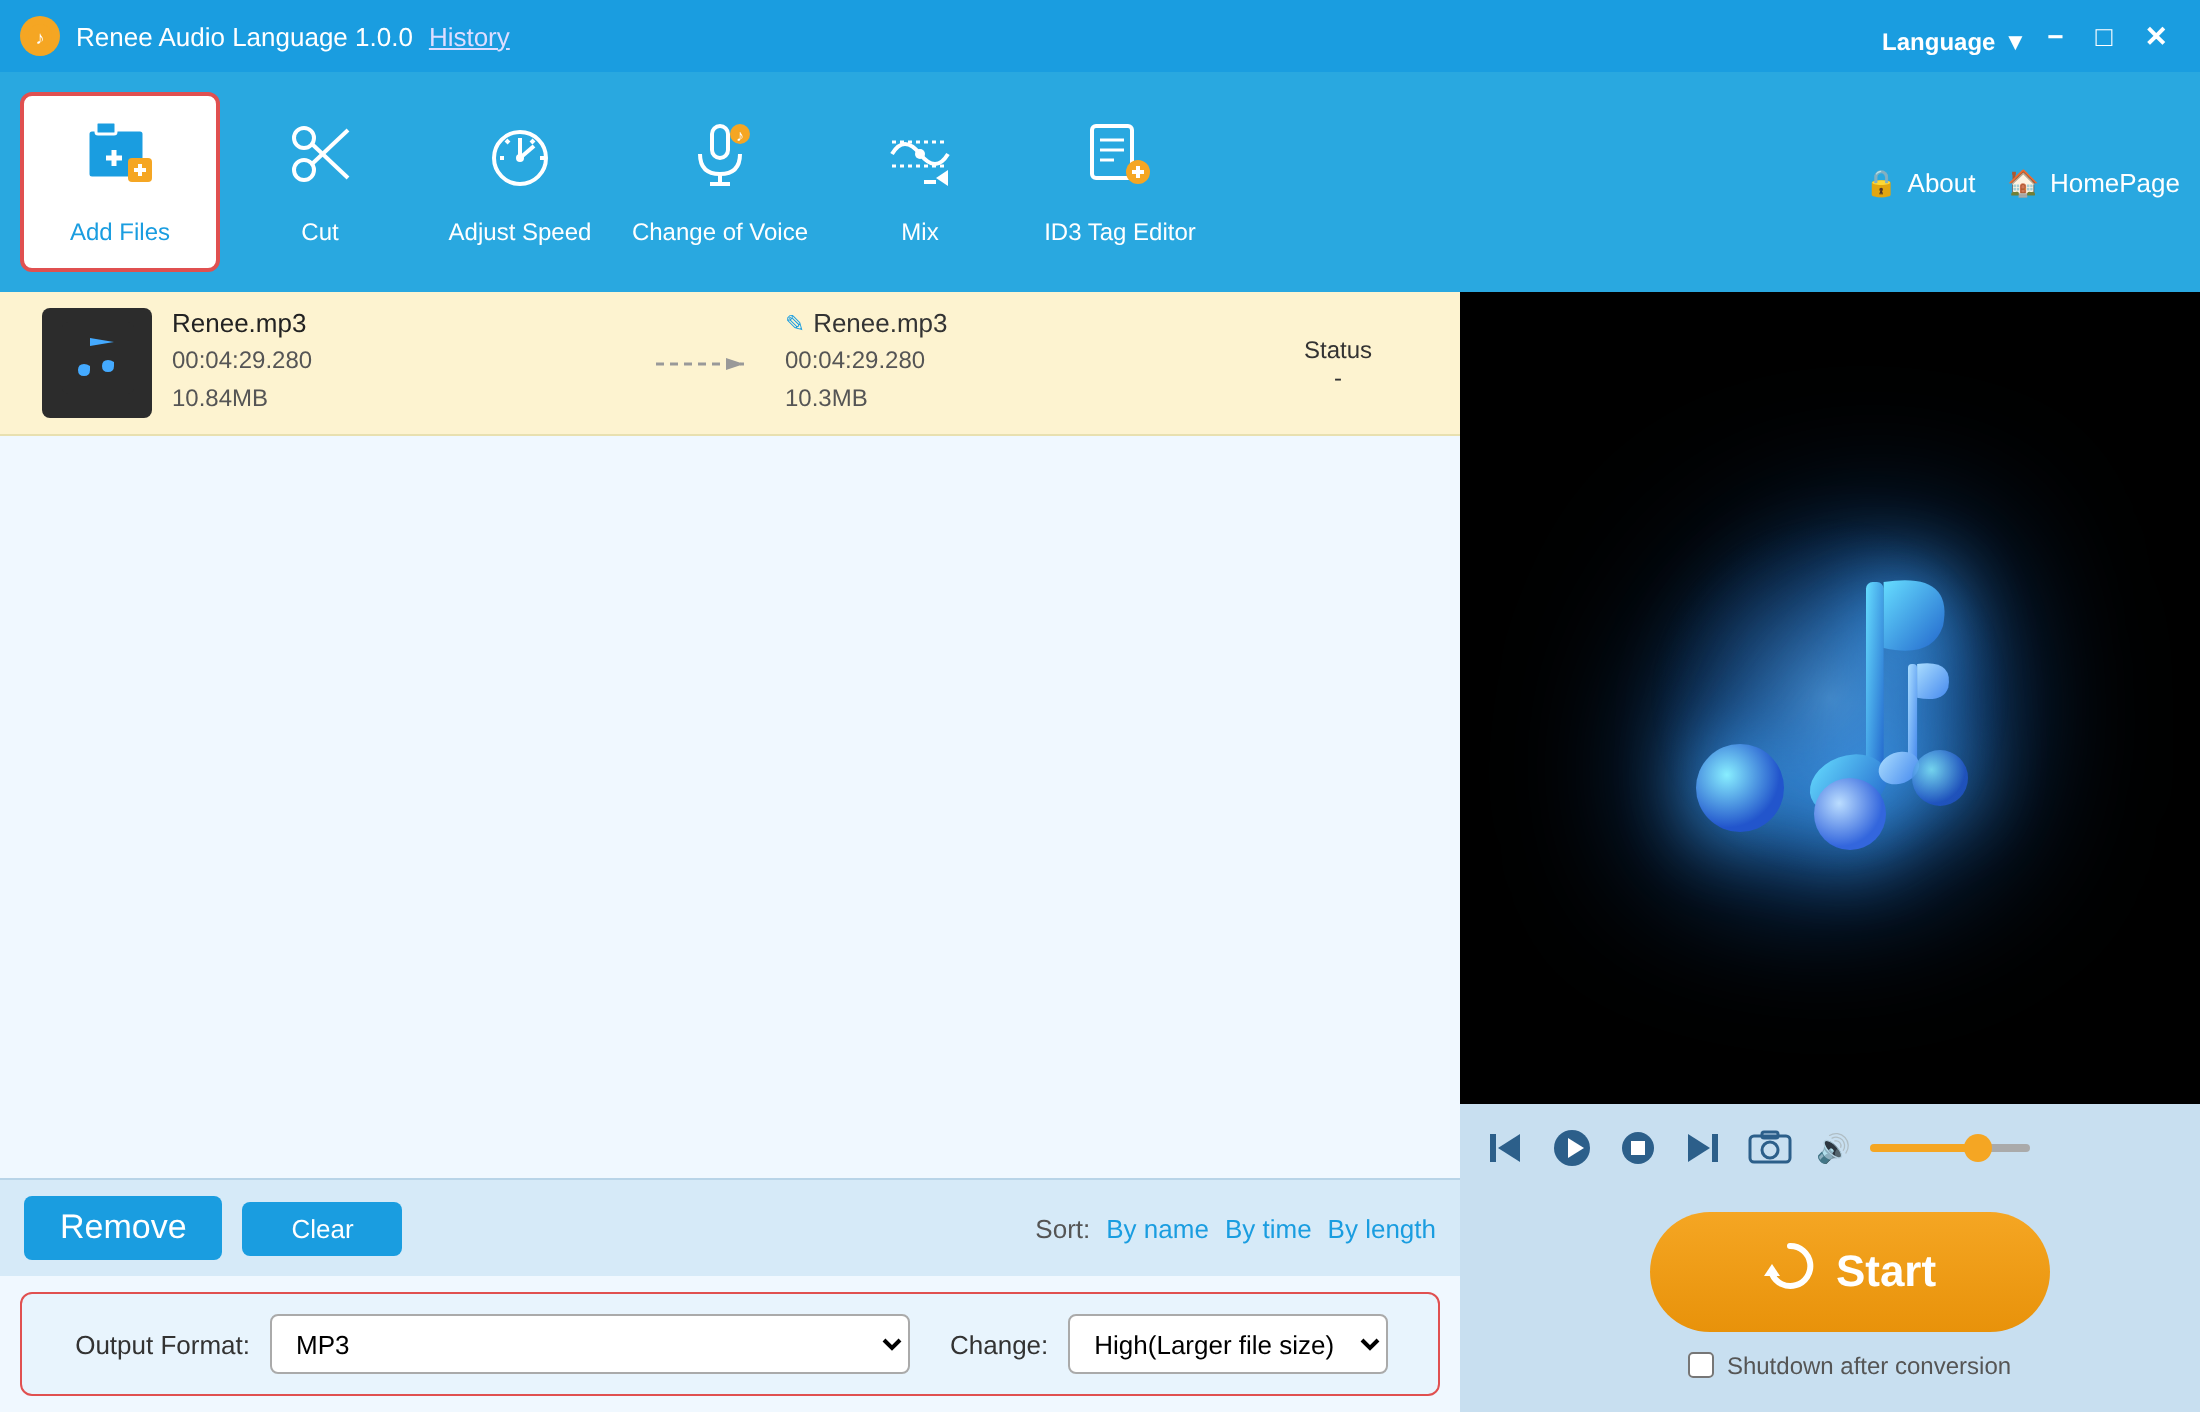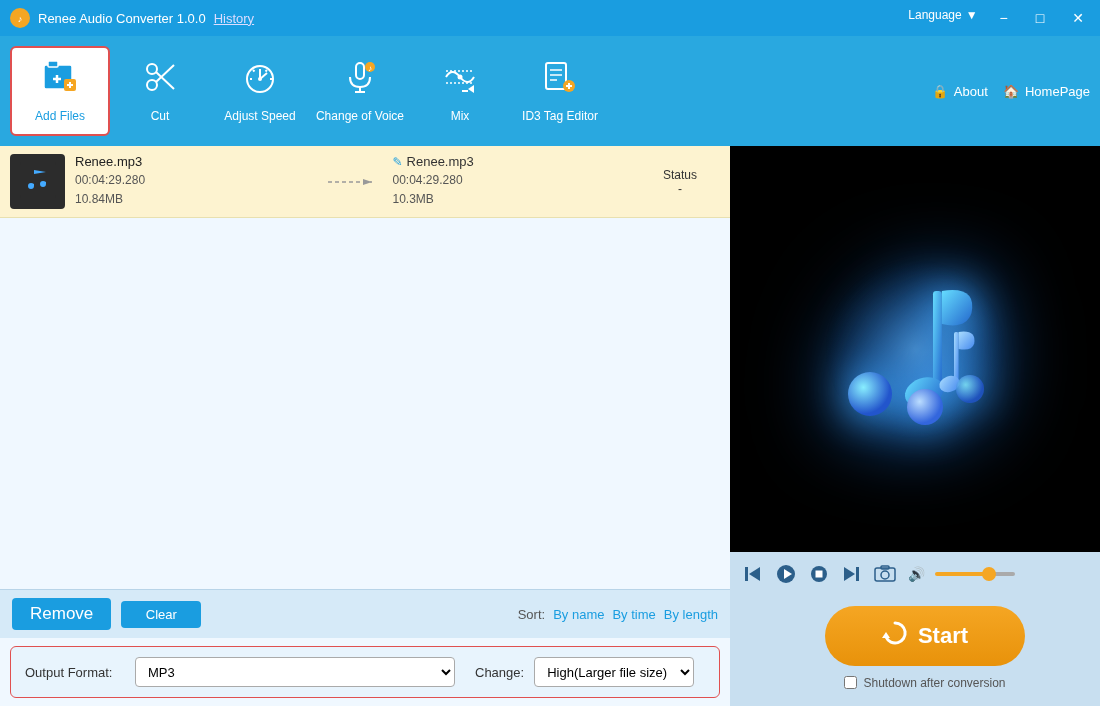--- a/index.html
+++ b/index.html
@@ -9,21 +9,21 @@
     .titlebar {
       background: #1a9de0;
       height: 36px;
       display: flex;
       align-items: center;
       padding: 0 10px;
       justify-content: space-between;
     }
     .titlebar-left { display: flex; align-items: center; gap: 8px; color: white; font-size: 13px; }
     .titlebar-logo { width: 20px; height: 20px; background: #f5a623; border-radius: 50%; display: flex; align-items: center; justify-content: center; font-size: 10px; color: white; }
-    .titlebar-right { display: flex; gap: 16px; align-items: flex-start; color: white; font-size: 12px; }
+    .titlebar-right { display: flex; gap: 4px; align-items: flex-end; color: white; font-size: 12px; font-weight: bold; }
     .titlebar-btn { color: white; font-size: 14px; cursor: pointer; padding: 2px 6px; }
     .lang-btn { display: flex; align-items: center; gap: 4px; font-size: 12px; color: white; cursor: pointer; }
 
     
     .toolbar {
       background: #29a8e0;
       height: 110px;
       display: flex;
       align-items: center;
       padding: 0 10px;
@@ -68,21 +68,21 @@
       flex: 1;
       overflow-y: auto;
       background: #f0f8ff;
     }
 
     .file-row {
       background: #fdf3d0;
       border-bottom: 1px solid #e8e0b0;
       display: flex;
       align-items: center;
-      padding: 8px 10px;
+      padding: 8px 21px;
       gap: 10px;
       min-height: 70px;
     }
 
     .file-thumb {
       width: 55px;
       height: 55px;
       background: #2c2c2c;
       border-radius: 4px;
       display: flex;
@@ -144,21 +144,21 @@
     
     .output-settings {
       background: #e8f4fd;
       border: 1.5px solid #e05050;
       border-radius: 6px;
       margin: 8px 10px;
       padding: 10px 14px;
     }
     .output-row { display: flex; align-items: center; margin-bottom: 8px; gap: 10px; }
     .output-row:last-child { margin-bottom: 0; }
-    .output-label { font-size: 13px; color: #333; width: 100px; }
+    .output-label { font-size: 13px; color: #333; width: 100px; text-align: right; }
     .output-select {
       flex: 1;
       max-width: 320px;
       height: 30px;
       border: 1px solid #aaa;
       border-radius: 4px;
       background: white;
       font-size: 13px;
       padding: 0 8px;
       appearance: auto;
@@ -288,21 +288,21 @@
 <body>
 
 <div class="titlebar">
   <div class="titlebar-left">
     <div class="titlebar-logo">
       <svg width="14" height="14" viewBox="0 0 14 14">
           <circle cx="7" cy="7" r="6" fill="#f5a623"></circle>
           <text x="7" y="11" text-anchor="middle" font-size="9" fill="white">♪</text>
         </svg>
     </div>
-    <span>Renee Audio Converter 1.0.0</span>
+    <span>Renee Audio Language 1.0.0</span>
     <span style="cursor:pointer; color:#ddf; text-decoration:underline;">History</span>
   </div>
   <div class="titlebar-right">
     <div class="lang-btn">
       <span>Language</span>
       <span>▼</span>
     </div>
     <span class="titlebar-btn">−</span>
     <span class="titlebar-btn">□</span>
     <span class="titlebar-btn">✕</span>

